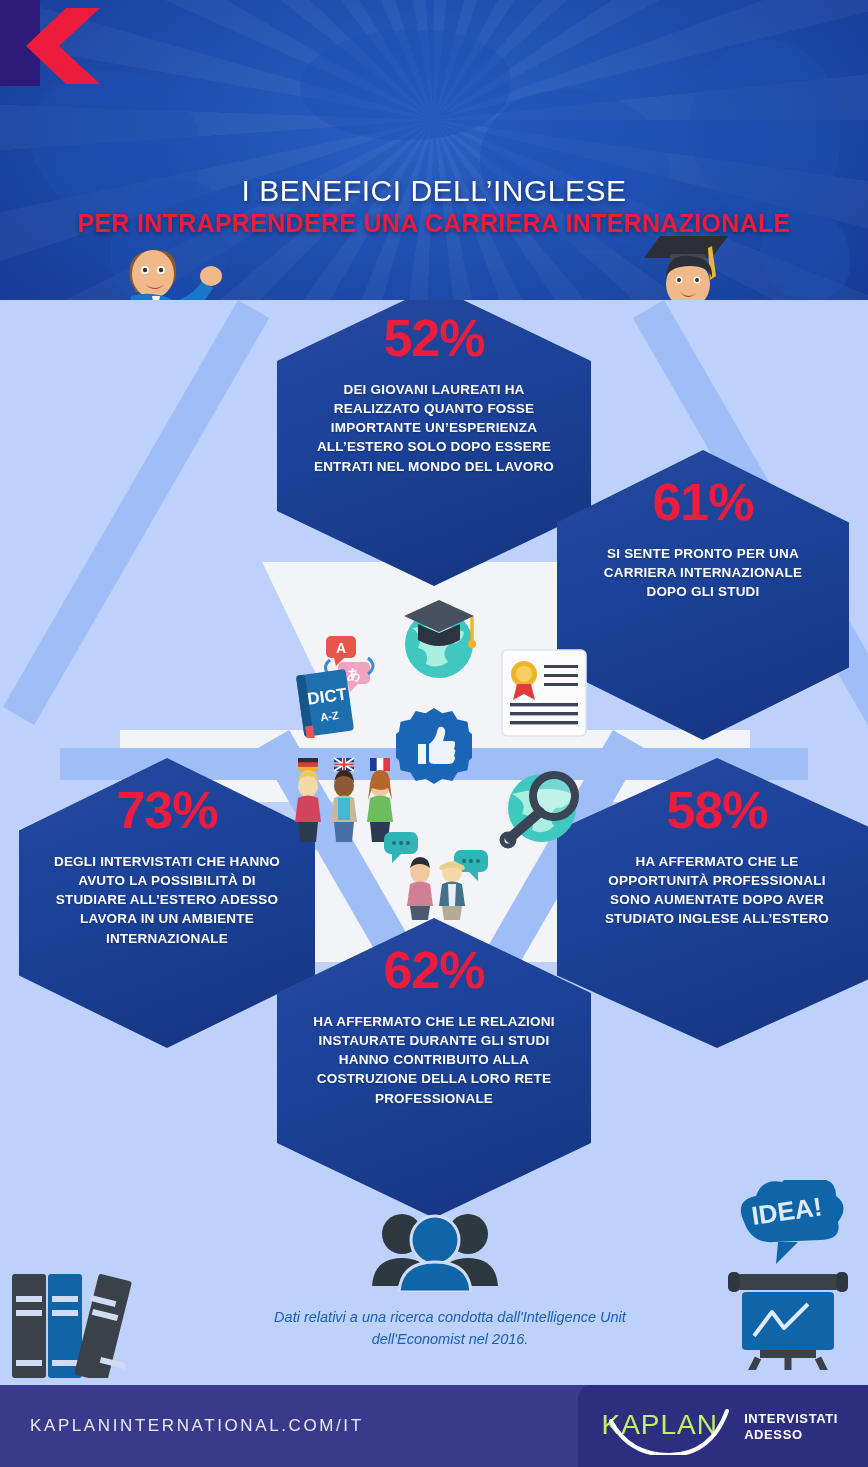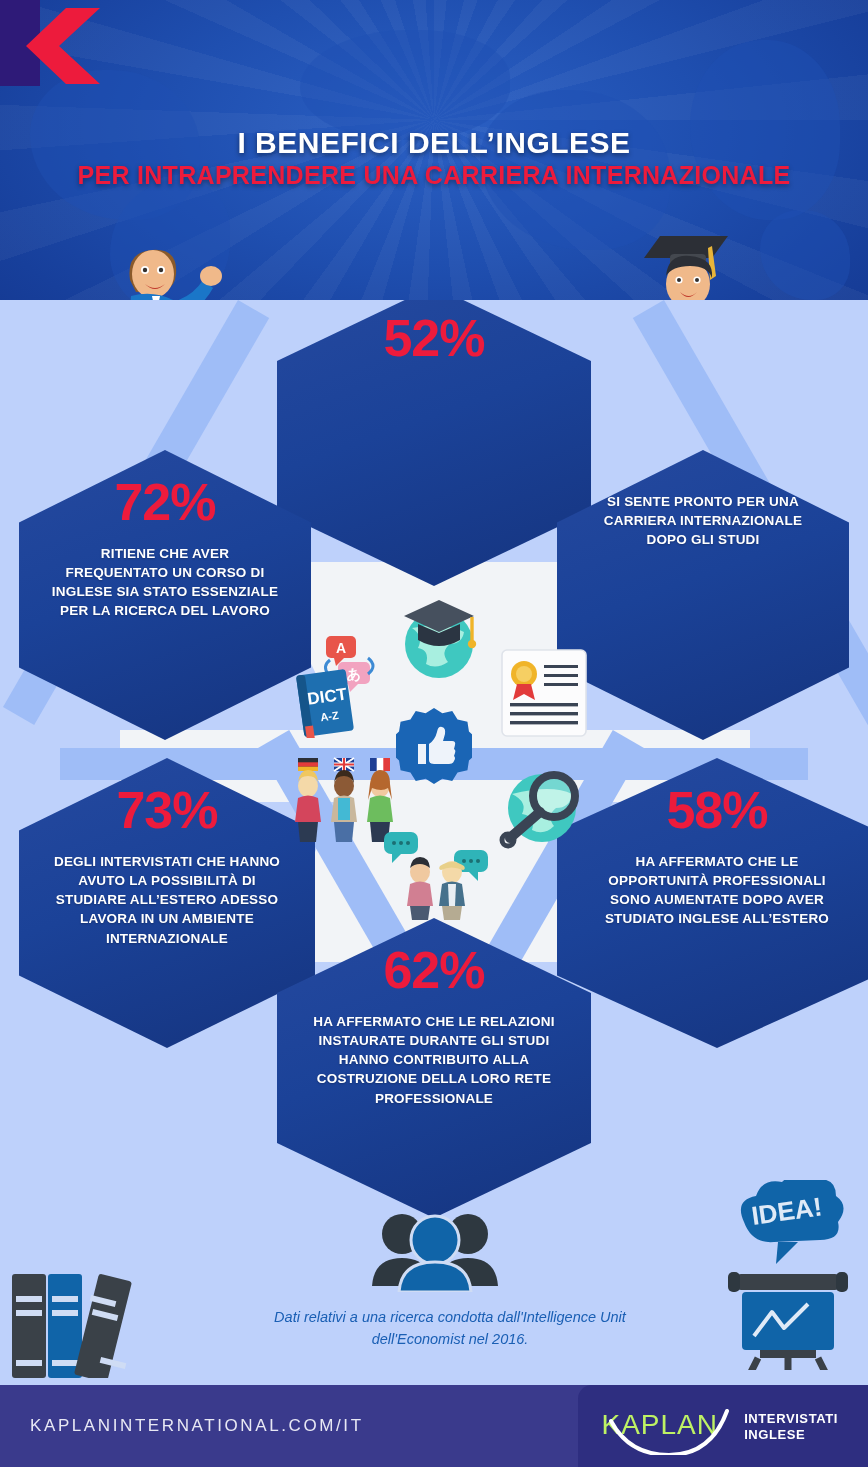--- a/index.html
+++ b/index.html
@@ -25,23 +25,24 @@
     background: repeating-conic-gradient(from 0deg at 50% 50%,
       rgba(255,255,255,0.055) 0deg 6deg, rgba(255,255,255,0) 6deg 14deg);
     opacity: .75;
   }
   .mapblob { position: absolute; background: rgba(30,80,180,0.45); border-radius: 45% 55% 40% 60%; }
   .corner-purple { position: absolute; left: 0; top: 0; width: 40px; height: 86px; background: #2e1a78; }
   .kmark { position: absolute; left: 26px; top: 6px; width: 74px; height: 80px; }
 
   .title-wrap { position: absolute; left: 0; top: 126px; width: 868px; text-align: center; }
   .title-main {
-    font-size: 30px; font-weight: bold; color: #ffffff; letter-spacing: .5px;
+    font-size: 30px; font-weight: normal; color: #ffffff; letter-spacing: .5px;
     text-shadow: 0 2px 5px rgba(0,0,0,.45);
     font-stretch: condensed;
+    margin-top: 48px;
   }
   .title-sub {
     margin-top: 1px;
     font-size: 25px; font-weight: bold; color: #ed1b3c; letter-spacing: .3px;
     text-shadow: 0 2px 5px rgba(0,0,0,.40);
   }
 
   
   .body-area {
     position: absolute; left: 0; top: 300px; width: 868px; height: 1080px;
@@ -186,28 +187,26 @@
     <div class="beam" style="left:490px;top:430px;width:260px;height:72px;"></div>
 
     <div style="position:absolute;left:238px;top:0px;width:36px;height:470px;background:#9fbdf7;transform:rotate(30deg);transform-origin:top left;"></div>
     <div style="position:absolute;left:628px;top:0px;width:36px;height:470px;background:#9fbdf7;transform:rotate(-30deg);transform-origin:top right;"></div>
     <div style="position:absolute;left:258px;top:448px;width:36px;height:470px;background:#9fbdf7;transform:rotate(-30deg);transform-origin:top left;"></div>
     <div style="position:absolute;left:608px;top:448px;width:36px;height:470px;background:#9fbdf7;transform:rotate(30deg);transform-origin:top right;"></div>
     <div style="position:absolute;left:60px;top:448px;width:748px;height:32px;background:#9fbdf7;"></div>
 
     <div class="hex g" style="left:277px;top:-14px;width:314px;height:300px;">
       <div class="pct">52%</div>
-    </div>
-
-    <div class="hex g" style="left:19px;top:150px;width:292px;height:290px;">
-      <div class="pct">72%</div>
-      <div class="hextext">RITIENE CHE AVER FREQUENTATO UN CORSO DI INGLESE SIA STATO ESSENZIALE PER LA RICERCA DEL LAVORO</div>
-    </div>
+      <div class="hextext">DEI GIOVANI LAUREATI HA REALIZZATO QUANTO FOSSE IMPORTANTE UN’ESPERIENZA ALL’ESTERO SOLO DOPO ESSERE ENTRATI NEL MONDO DEL LAVORO</div>
+    </div>
+
 
     <div class="hex g" style="left:557px;top:150px;width:292px;height:290px;">
+      <div class="pct">61%</div>
       <div class="hextext">SI SENTE PRONTO PER UNA CARRIERA INTERNAZIONALE DOPO GLI STUDI</div>
     </div>
 
     <div class="hex g" style="left:19px;top:458px;width:296px;height:290px;">
       <div class="pct">73%</div>
       <div class="hextext">DEGLI INTERVISTATI CHE HANNO AVUTO LA POSSIBILITÀ DI STUDIARE ALL’ESTERO ADESSO LAVORA IN UN AMBIENTE INTERNAZIONALE</div>
     </div>
 
     <div class="hex g" style="left:557px;top:458px;width:320px;height:290px;">
       <div class="pct">58%</div>
@@ -368,17 +367,17 @@
 
   <div class="bottombar">
     <div class="right-panel"></div>
     <div class="url">KAPLANINTERNATIONAL.COM/IT</div>
     <div class="kaplan-wordmark">KAPLAN</div>
     <svg style="position:absolute;right:131px;top:20px;width:130px;height:50px;" viewBox="0 0 130 50">
       <path d="M4 16 q18 34 58 34 q42 0 58 -44" stroke="#fff" stroke-width="4" fill="none" stroke-linecap="round"></path>
     </svg>
     <div class="kaplan-sub">
       <div>INTERVISTATI</div>
-      <div>INGLESE</div>
+      <div>ADESSO</div>
     </div>
   </div>
 
 </div>
 
 </body></html>

